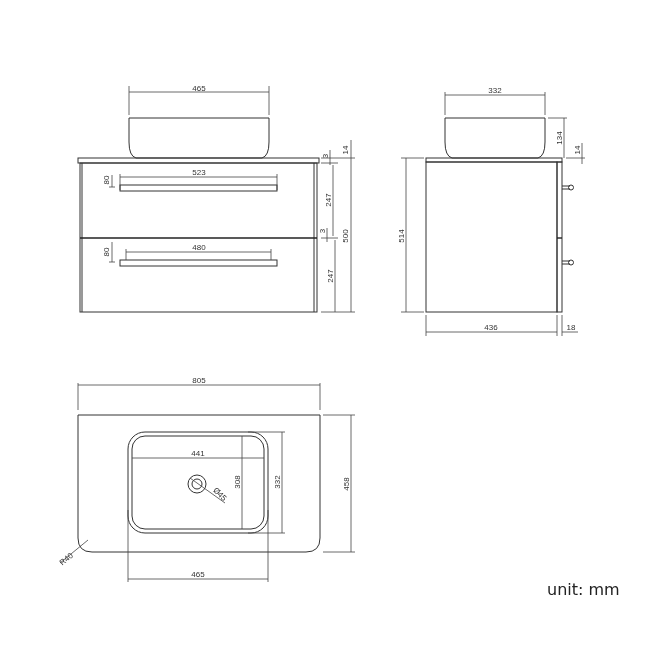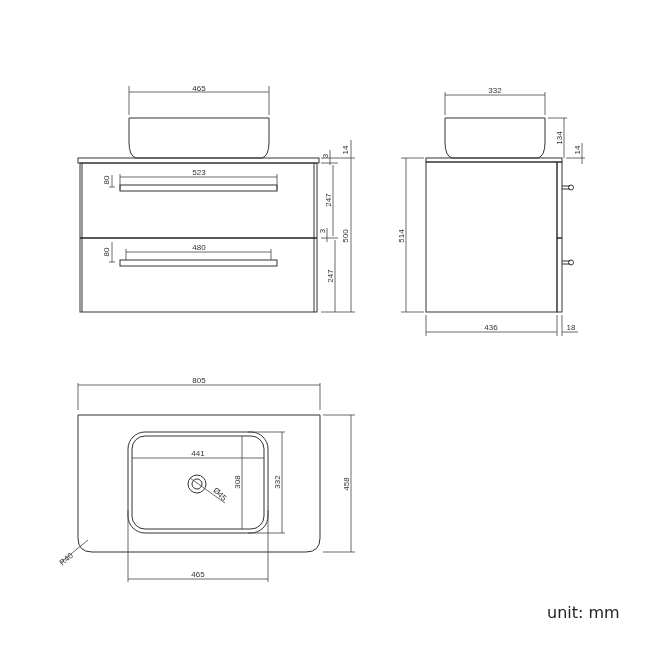--- a/index.html
+++ b/index.html
@@ -2,21 +2,21 @@
 <html><head>
 <meta charset="utf-8">
 <style>
   html, body { margin: 0; padding: 0; background: #ffffff; }
   body { width: 650px; height: 650px; position: relative; overflow: hidden; font-family: "Liberation Sans", sans-serif; }
   svg { position: absolute; left: 0; top: 0; }
   .ln { stroke: #333; stroke-width: 1; fill: none; }
   .lnk { stroke: #222; stroke-width: 1.4; fill: none; }
   .dim { stroke: #444; stroke-width: 0.8; fill: none; }
   .t { font-family: "Liberation Sans", sans-serif; font-size: 8px; fill: #333; }
-  .unit { position: absolute; left: 547px; top: 603px; font-family: "DejaVu Sans", sans-serif; font-size: 16px; color: #222; }
+  .unit { position: absolute; left: 547px; top: 580px; font-family: "DejaVu Sans", sans-serif; font-size: 16px; color: #222; }
 </style>
 </head>
 <body>
 
 <svg width="650" height="650" viewBox="0 0 650 650">
 
   <g>
 
     <line class="dim" x1="129" y1="92" x2="269" y2="92"></line>
     <line class="dim" x1="129" y1="86" x2="129" y2="115"></line>

